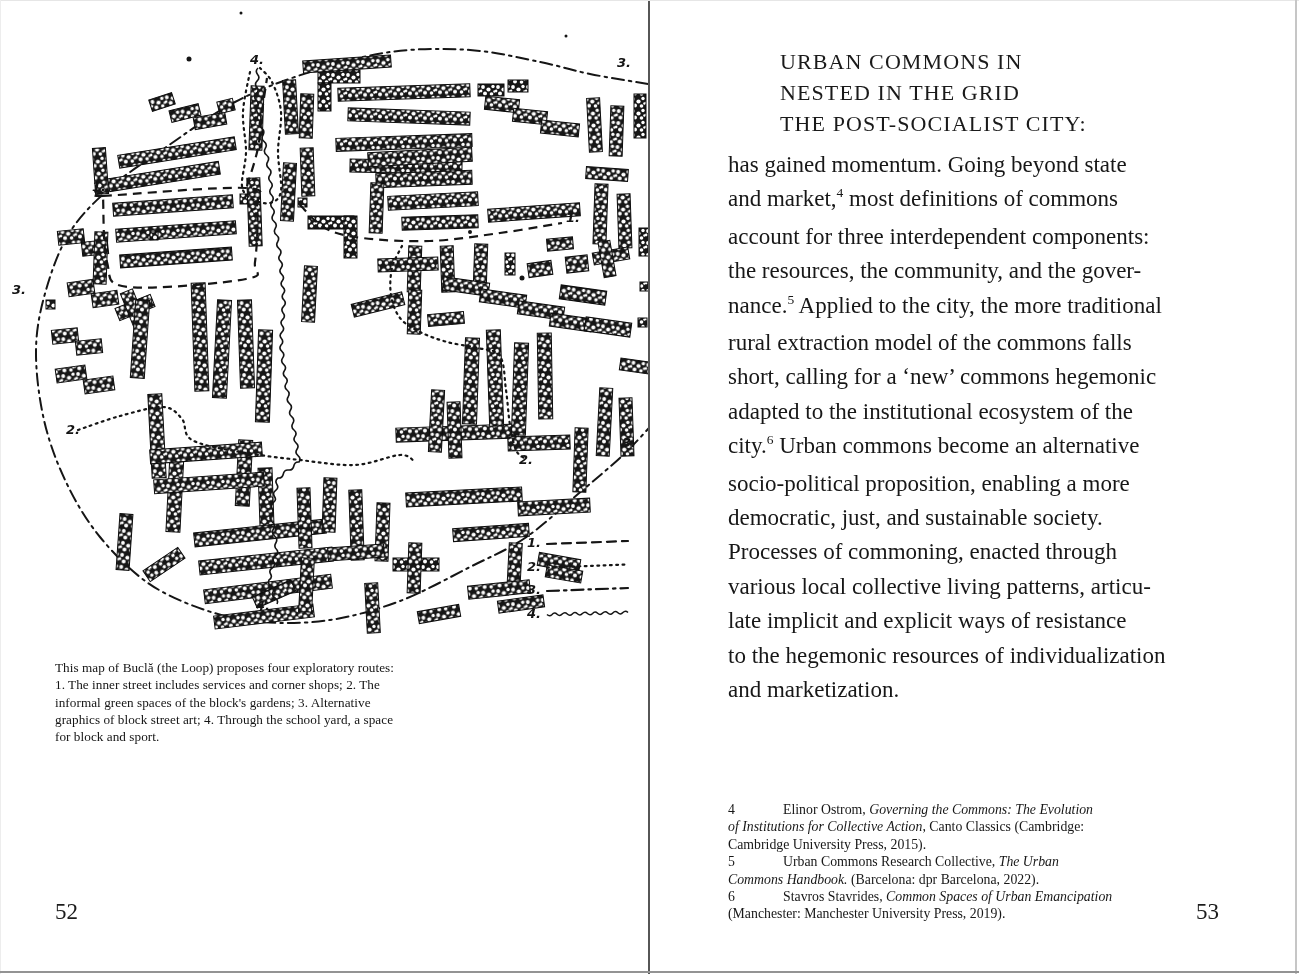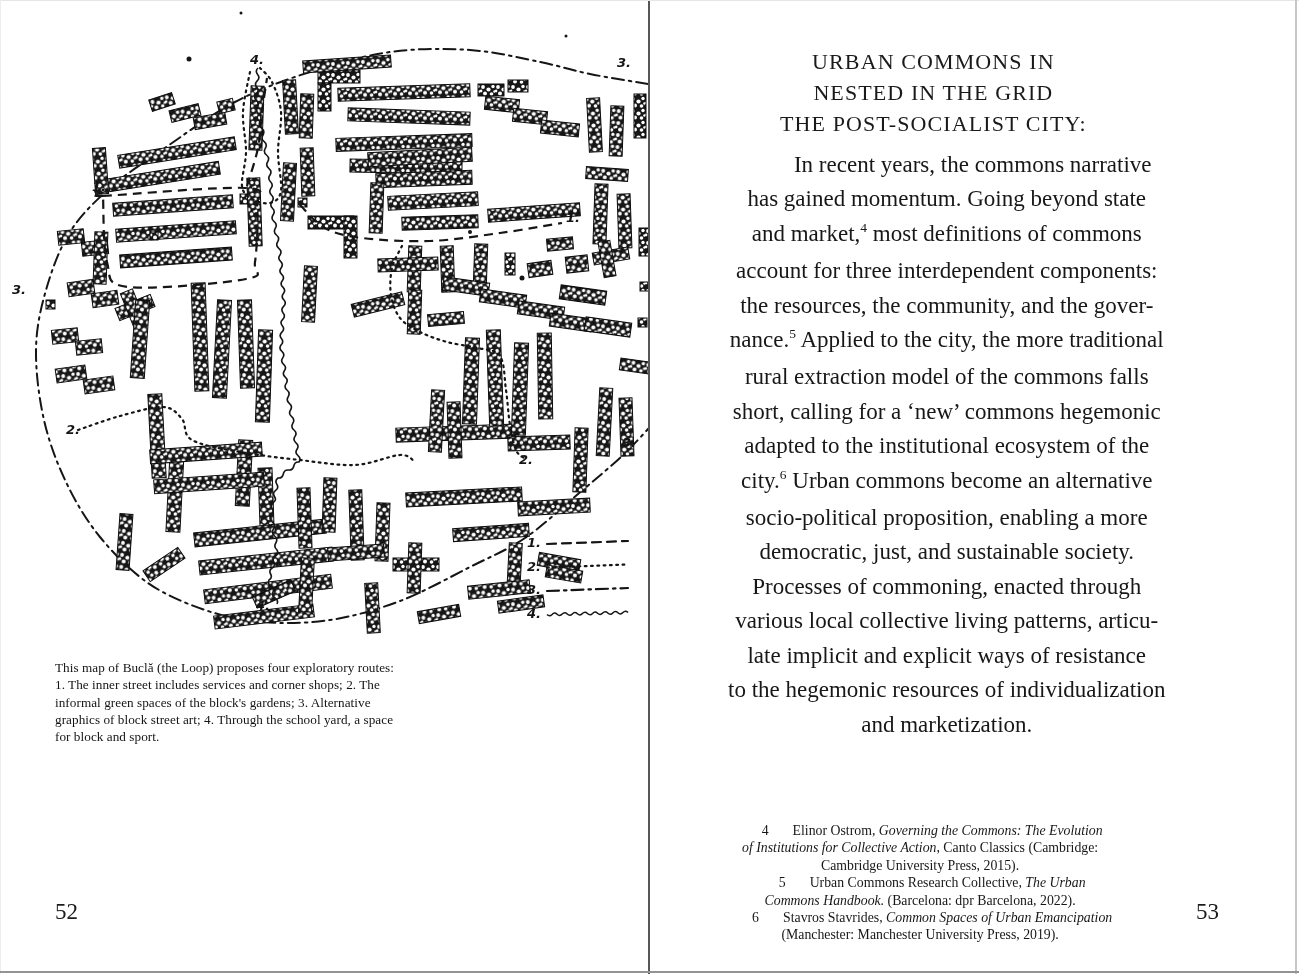--- a/index.html
+++ b/index.html
@@ -6,21 +6,21 @@
   .spread{position:relative;width:1299px;height:974px;background:#fff;overflow:hidden;
           font-family:"Liberation Serif",serif;color:#1b1b1b;}
   .edge-top{position:absolute;left:0;top:0;width:100%;height:1px;background:#e6e6e6;}
   .edge-left{position:absolute;left:0;top:0;width:1px;height:100%;background:#ededed;}
   .edge-right{position:absolute;left:1295px;top:0;width:2px;height:100%;background:#c6c6c6;}
   .edge-bottom{position:absolute;left:0;top:971px;width:100%;height:2px;background:#939393;}
   .gutter{position:absolute;left:648px;top:0;width:2px;height:100%;background:#565656;}
 
   .page{position:absolute;top:0;height:100%;}
   .page-left{left:0;width:649px;}
-  .page-right{left:649px;width:650px;text-align:center;}
+  .page-right{left:649px;width:650px;}
 
   #map-svg{position:absolute;left:0;top:0;width:649px;height:650px;}
 
   .caption{position:absolute;left:55px;top:659px;width:420px;
            font-family:Liberation Serif, serif;font-size:13.2px;line-height:17.3px;
            color:#141414;letter-spacing:0.05px;}
   .caption div{white-space:nowrap;}
 
   .pagenum{position:absolute;font-size:23px;color:#1b1b1b;font-family:"Liberation Serif",serif;}
   .pagenum.left{left:55px;top:899px;}
@@ -28,21 +28,21 @@
 
   .title{position:absolute;left:131px;top:46px;font-size:22px;line-height:31px;
          letter-spacing:1.1px;color:#1a1a1a;}
   .title div{white-space:nowrap;}
 
   .body-text{position:absolute;left:79px;top:148px;font-size:23px;line-height:34.4px;color:#171717;}
   .body-text div{white-space:nowrap;}
   .body-text div.indent{padding-left:52px;}
   .sup{font-size:13.5px;position:relative;top:-9px;}
 
-  .footnotes{position:absolute;left:79px;top:822px;font-size:13.8px;line-height:17.4px;color:#171717;}
+  .footnotes{position:absolute;left:79px;top:801px;font-size:13.8px;line-height:17.4px;color:#171717;}
   .footnotes div{white-space:nowrap;}
   .fn-num{display:inline-block;width:55px;}
   .ital{font-style:italic;}
 
   .map-label{font-family:"DejaVu Sans",sans-serif;font-style:italic;font-weight:700;
              font-size:13px;fill:#141414;}
 </style>
 </head>
 <body>
 
@@ -241,21 +241,20 @@
     <div class="pagenum left">52</div>
   </div>
 
   <div class="page page-right">
     <div class="title" id="title">
         <div>URBAN COMMONS IN</div>
         <div>NESTED IN THE GRID</div>
         <div>THE POST-SOCIALIST CITY:</div>
       </div>
     <div class="body-text" id="body">
-        <div class="indent">In recent years, the commons narrative</div>
         <div>has gained momentum. Going beyond state</div>
         <div>and market,<span class="sup">4</span> most definitions of commons</div>
         <div>account for three interdependent components:</div>
         <div>the resources, the community, and the gover-</div>
         <div>nance.<span class="sup">5</span> Applied to the city, the more traditional</div>
         <div>rural extraction model of the commons falls</div>
         <div>short, calling for a ‘new’ commons hegemonic</div>
         <div>adapted to the institutional ecosystem of the</div>
         <div>city.<span class="sup">6</span> Urban commons become an alternative</div>
         <div>socio-political proposition, enabling a more</div>

